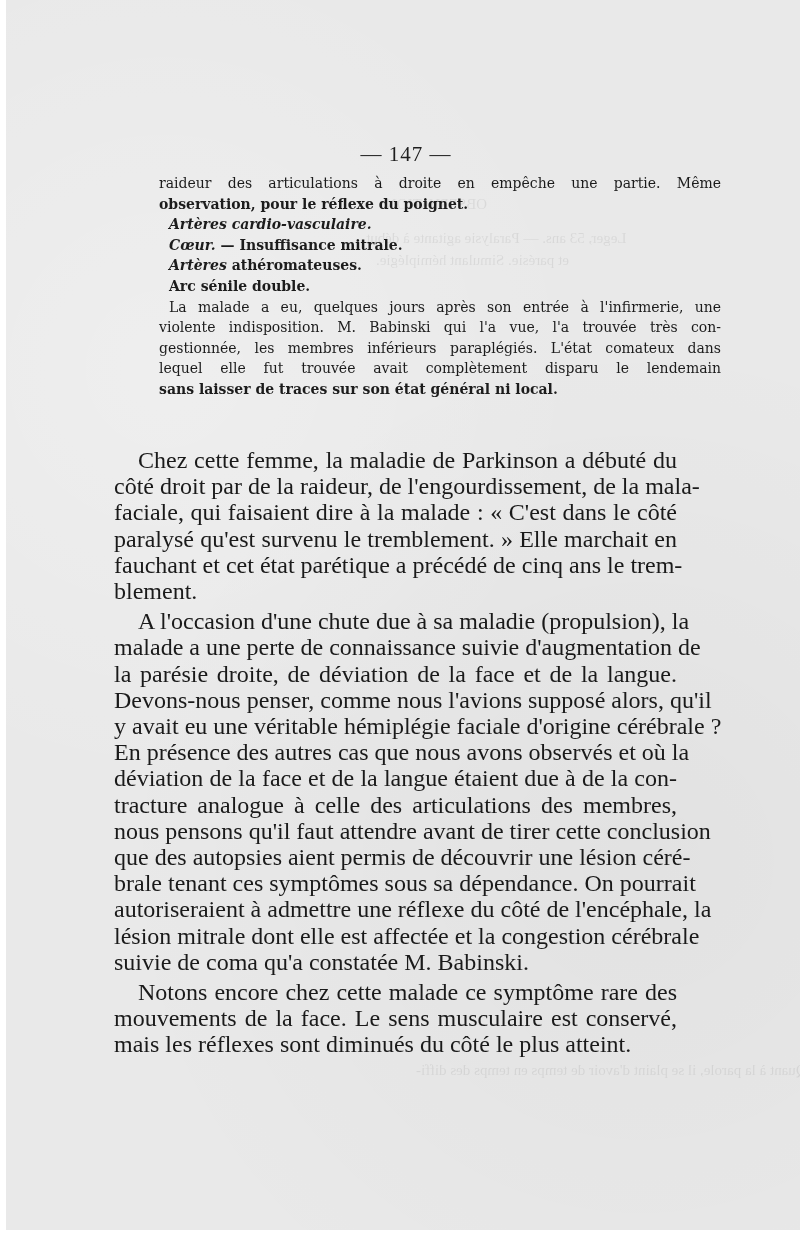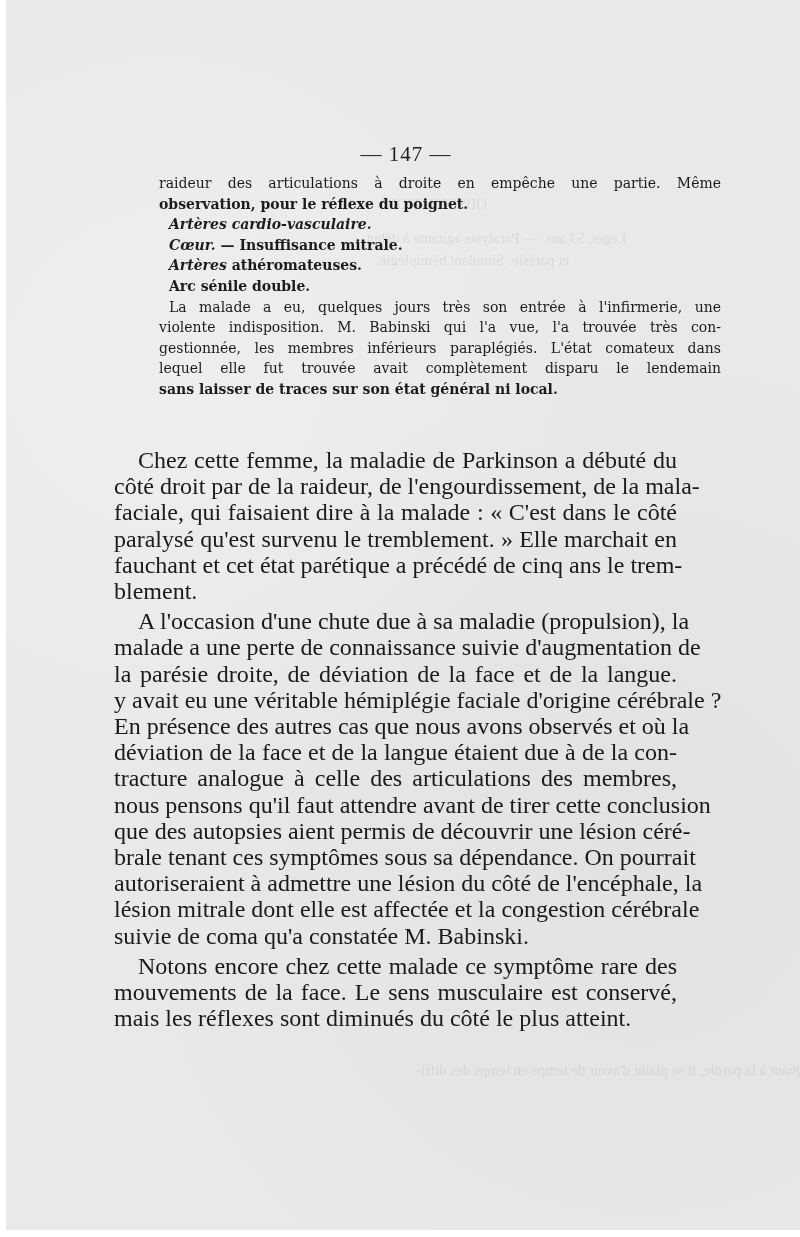--- a/index.html
+++ b/index.html
@@ -109,49 +109,50 @@
 
   <div class="page-number">— 147 —</div>
 
   <div class="small-block">
     <span class="line">raideur des articulations à droite en empêche une partie. Même</span>
     <span class="line last">observation, pour le réflexe du poignet.</span>
     <span class="line last indent italic">Artères cardio-vasculaire.</span>
     <span class="line last indent"><span class="italic">Cœur.</span><span> — Insuffisance mitrale.</span></span>
     <span class="line last indent"><span class="italic">Artères</span><span> athéromateuses.</span></span>
     <span class="line last indent">Arc sénile double.</span>
-    <span class="line indent">La malade a eu, quelques jours très son entrée à l'infirmerie, une</span>
+    <span class="line indent">La malade a eu, quelques jours après son entrée à l'infirmerie, une</span>
     <span class="line">violente indisposition. M. Babinski qui l'a vue, l'a trouvée très con-</span>
     <span class="line">gestionnée, les membres inférieurs paraplégiés. L'état comateux dans</span>
     <span class="line">lequel elle fut trouvée avait complètement disparu le lendemain</span>
     <span class="line last">sans laisser de traces sur son état général ni local.</span>
   </div>
 
   <div class="large-block">
     <div>
       <span class="line indent">Chez cette femme, la maladie de Parkinson a débuté du</span>
       <span class="line">côté droit par de la raideur, de l'engourdissement, de la mala-</span>
       <span class="line">faciale, qui faisaient dire à la malade : « C'est dans le côté</span>
       <span class="line">paralysé qu'est survenu le tremblement. » Elle marchait en</span>
       <span class="line">fauchant et cet état parétique a précédé de cinq ans le trem-</span>
       <span class="line last">blement.</span>
     </div>
     <div class="para-gap"></div>
     <div>
       <span class="line indent">A l'occasion d'une chute due à sa maladie (propulsion), la</span>
       <span class="line">malade a une perte de connaissance suivie d'augmentation de</span>
       <span class="line">la parésie droite, de déviation de la face et de la langue.</span>
+      <span class="line">Devons-nous penser, comme nous l'avions supposé alors, qu'il</span>
       <span class="line">y avait eu une véritable hémiplégie faciale d'origine cérébrale ?</span>
       <span class="line">En présence des autres cas que nous avons observés et où la</span>
       <span class="line">déviation de la face et de la langue étaient due à de la con-</span>
       <span class="line">tracture analogue à celle des articulations des membres,</span>
       <span class="line">nous pensons qu'il faut attendre avant de tirer cette conclusion</span>
       <span class="line">que des autopsies aient permis de découvrir une lésion céré-</span>
       <span class="line">brale tenant ces symptômes sous sa dépendance. On pourrait</span>
-      <span class="line">autoriseraient à admettre une lésion du côté de l'encéphale, la</span>
+      <span class="line">autoriseraient à admettre une réflexe du côté de l'encéphale, la</span>
       <span class="line">lésion mitrale dont elle est affectée et la congestion cérébrale</span>
       <span class="line last">suivie de coma qu'a constatée M. Babinski.</span>
     </div>
     <div class="para-gap"></div>
     <div>
       <span class="line indent">Notons encore chez cette malade ce symptôme rare des</span>
       <span class="line">mouvements de la face. Le sens musculaire est conservé,</span>
       <span class="line last">mais les réflexes sont diminués du côté le plus atteint.</span>
     </div>
   </div>

